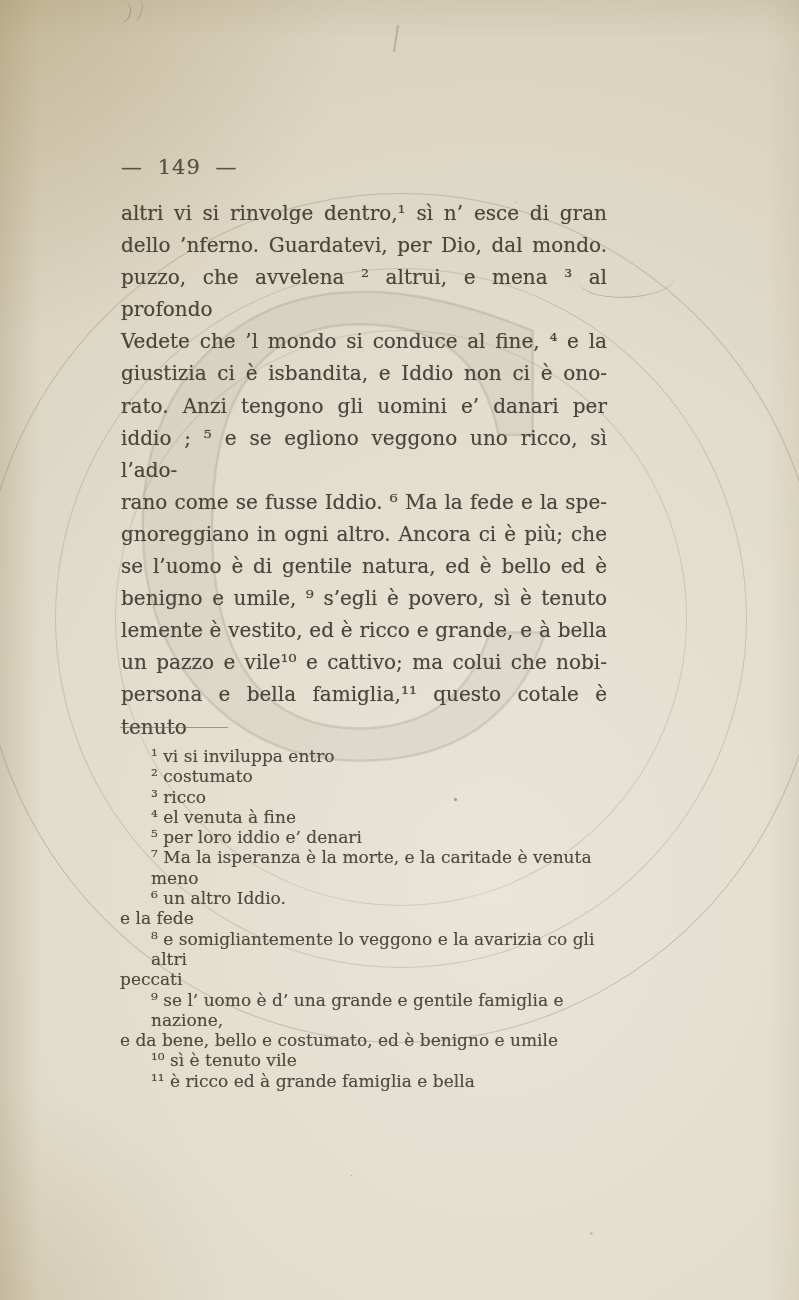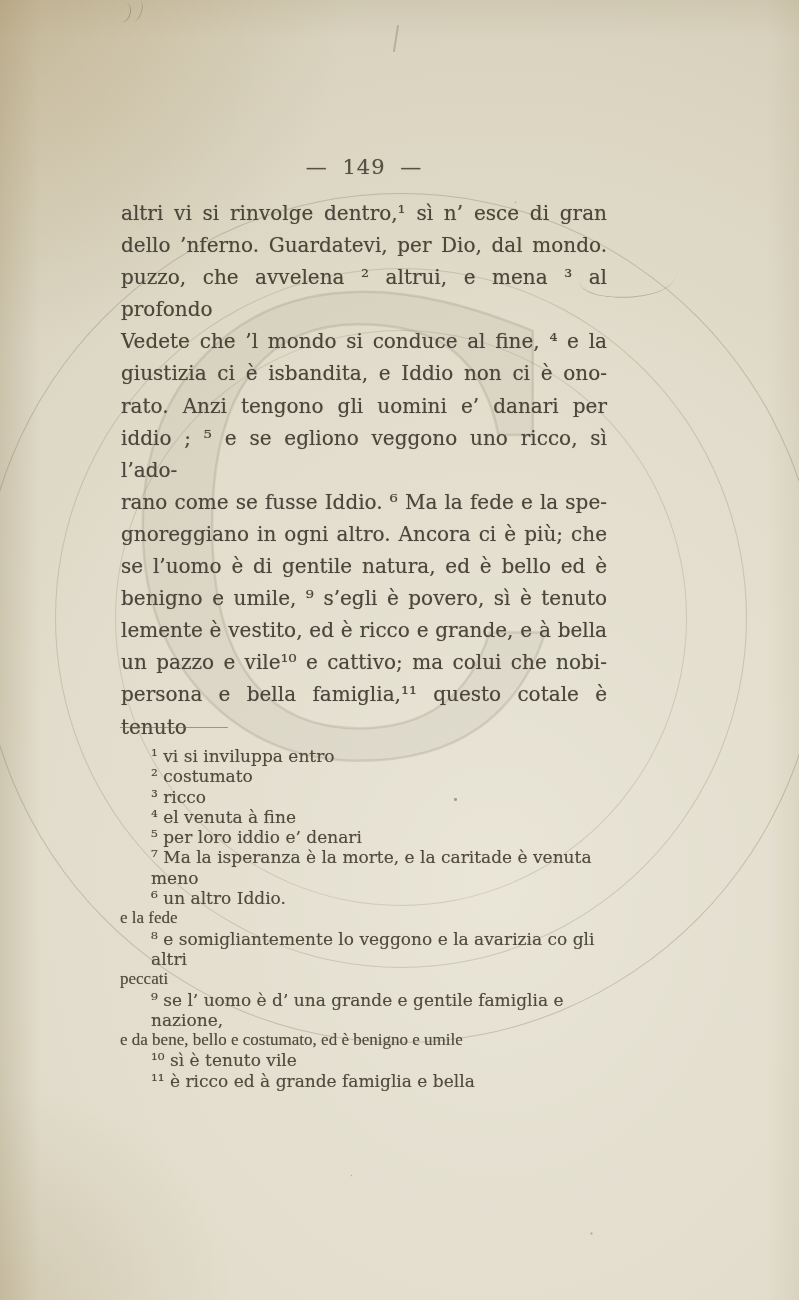--- a/index.html
+++ b/index.html
@@ -29,38 +29,38 @@
   }
   
   .mark1{position:absolute;left:116px;top:2px;width:14px;height:20px;border-right:1.5px solid rgba(90,85,70,.40);border-radius:50%;transform:rotate(12deg);}
   .mark2{position:absolute;left:131px;top:0px;width:10px;height:22px;border-right:1.5px solid rgba(90,85,70,.32);border-radius:50%;transform:rotate(18deg);}
   .mark3{position:absolute;left:395px;top:25px;width:1.5px;height:27px;background:rgba(100,95,80,.30);transform:rotate(9deg);}
   .scratch{position:absolute;left:580px;top:258px;width:95px;height:40px;border-bottom:1.2px solid rgba(105,98,82,.35);border-radius:0 0 70% 30%;transform:rotate(6deg);}
   .speck{position:absolute;left:454px;top:798px;width:2.5px;height:2.5px;border-radius:50%;background:rgba(100,92,74,.55);
          box-shadow:136px 434px 0 -0.5px rgba(100,92,74,.45), -104px 376px 0 -0.8px rgba(100,92,74,.4), 60px -597px 0 -0.8px rgba(100,92,74,.35);}
   
   .header{
-    position:absolute;left:121px;top:155px;width:486px;text-align:center;
+    position:absolute;left:121px;top:155px;width:486px;
     font-size:21px;letter-spacing:1px;word-spacing:7px;color:#565041;
     text-shadow:0 0 0.8px rgba(82,76,62,0.5);
   }
   .body-text{
     position:absolute;left:121px;top:197px;width:486px;
     font-size:20px;line-height:32.1px;color:#4b463b;
     text-shadow:0 0 0.8px rgba(75,70,59,0.5);
   }
   .bline{text-align:justify;text-align-last:justify;white-space:normal;}
   .fn-sep{position:absolute;left:120px;top:727px;width:108px;height:0;border-top:1.6px solid rgba(108,102,86,0.6);}
   .footnotes{
     position:absolute;left:120px;top:746px;width:502px;
     font-size:17px;line-height:20.3px;color:#504b3f;
     text-shadow:0 0 0.7px rgba(80,75,63,0.45);
   }
   .fn-first{padding-left:31px;}
-  .fn-cont{padding-left:0;font-family:Liberation Serif, serif;}
+  .fn-cont{padding-left:0;}
 </style>
 </head>
 <body>
 
 <div class="page">
 
   <div class="wm-layer">
     <div class="ring r1"></div>
     <div class="ring r2"></div>
     <div class="ring r3"></div>

